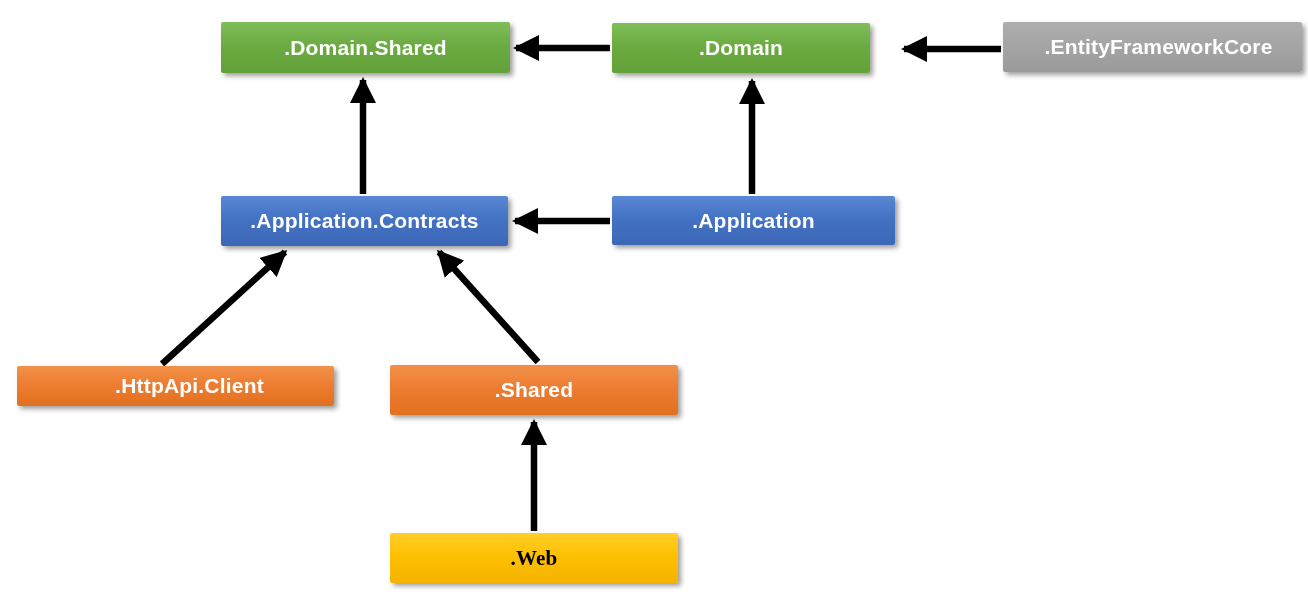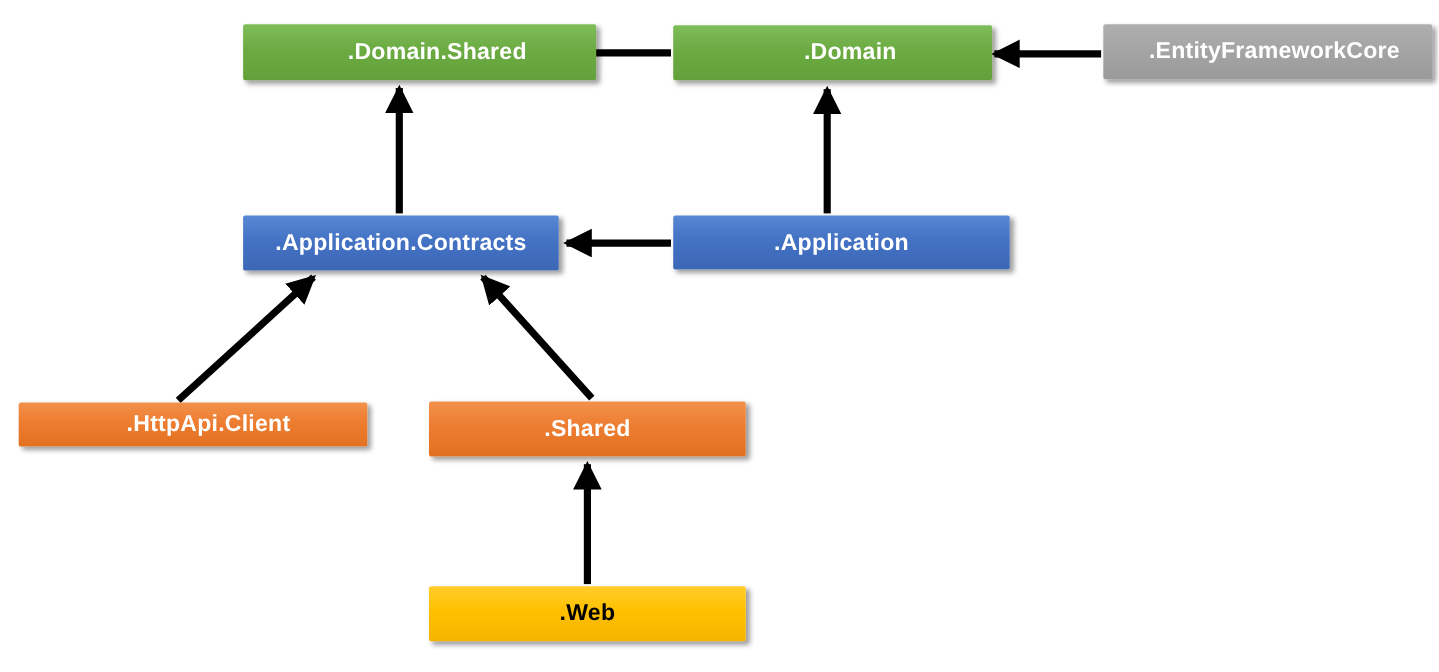--- a/index.html
+++ b/index.html
@@ -30,45 +30,44 @@
     font-weight: bold;
     font-size: 21px;
     color: #ffffff;
     border-radius: 2px;
     box-shadow: 3px 3px 5px rgba(0,0,0,0.38);
     letter-spacing: 0.2px;
     white-space: nowrap;
   }
   .node.green {
     background: linear-gradient(180deg, #7fbd59 0%, #6cab42 45%, #63a23a 100%);
-    padding-left: 32px;
   }
   .node.blue {
     background: linear-gradient(180deg, #5988d4 0%, #4472c4 45%, #3b67b5 100%);
   }
   .node.orange {
     background: linear-gradient(180deg, #f2914a 0%, #ed7d31 45%, #e2701f 100%);
   }
   .node.gray {
     background: linear-gradient(180deg, #aeaeae 0%, #a5a5a5 45%, #9a9a9a 100%);
   }
   .node.yellow {
     background: linear-gradient(180deg, #ffcd2b 0%, #ffc000 45%, #f4b300 100%);
     color: #000000;
   }
 
   
   #n-domain-shared   { left: 221px;  top: 22px;  width: 289px; height: 51px; }
   #n-domain          { left: 612px;  top: 23px;  width: 258px; height: 50px; }
   #n-efcore          { left: 1003px; top: 22px;  width: 287px; height: 50px; padding-left: 12px; }
   #n-app-contracts   { left: 221px;  top: 196px; width: 287px; height: 50px; }
-  #n-application     { left: 612px;  top: 196px; width: 306px; height: 49px; justify-content: center; }
+  #n-application     { left: 612px;  top: 196px; width: 283px; height: 49px; justify-content: center; }
   #n-httpapi-client  { left: 17px;   top: 366px; width: 289px; height: 40px; padding-left: 28px; }
   #n-httpapi         { left: 390px;  top: 365px; width: 288px; height: 50px; }
-  #n-web             { left: 390px;  top: 533px; width: 288px; height: 50px; }
+  #n-web             { left: 390px;  top: 533px; width: 288px; height: 50px; font-family: Liberation Serif, serif; }
 </style>
 </head>
 <body>
 
 <div class="canvas">
 
   <svg class="arrow-layer" width="1308" height="611" viewBox="0 0 1308 611" xmlns="http://www.w3.org/2000/svg">
     <defs>
       <marker id="arrowhead" markerUnits="userSpaceOnUse" markerWidth="32" markerHeight="28" refX="23" refY="13" orient="auto">
         <path d="M0,0 L26,13 L0,26 Z" fill="#000000"></path>

